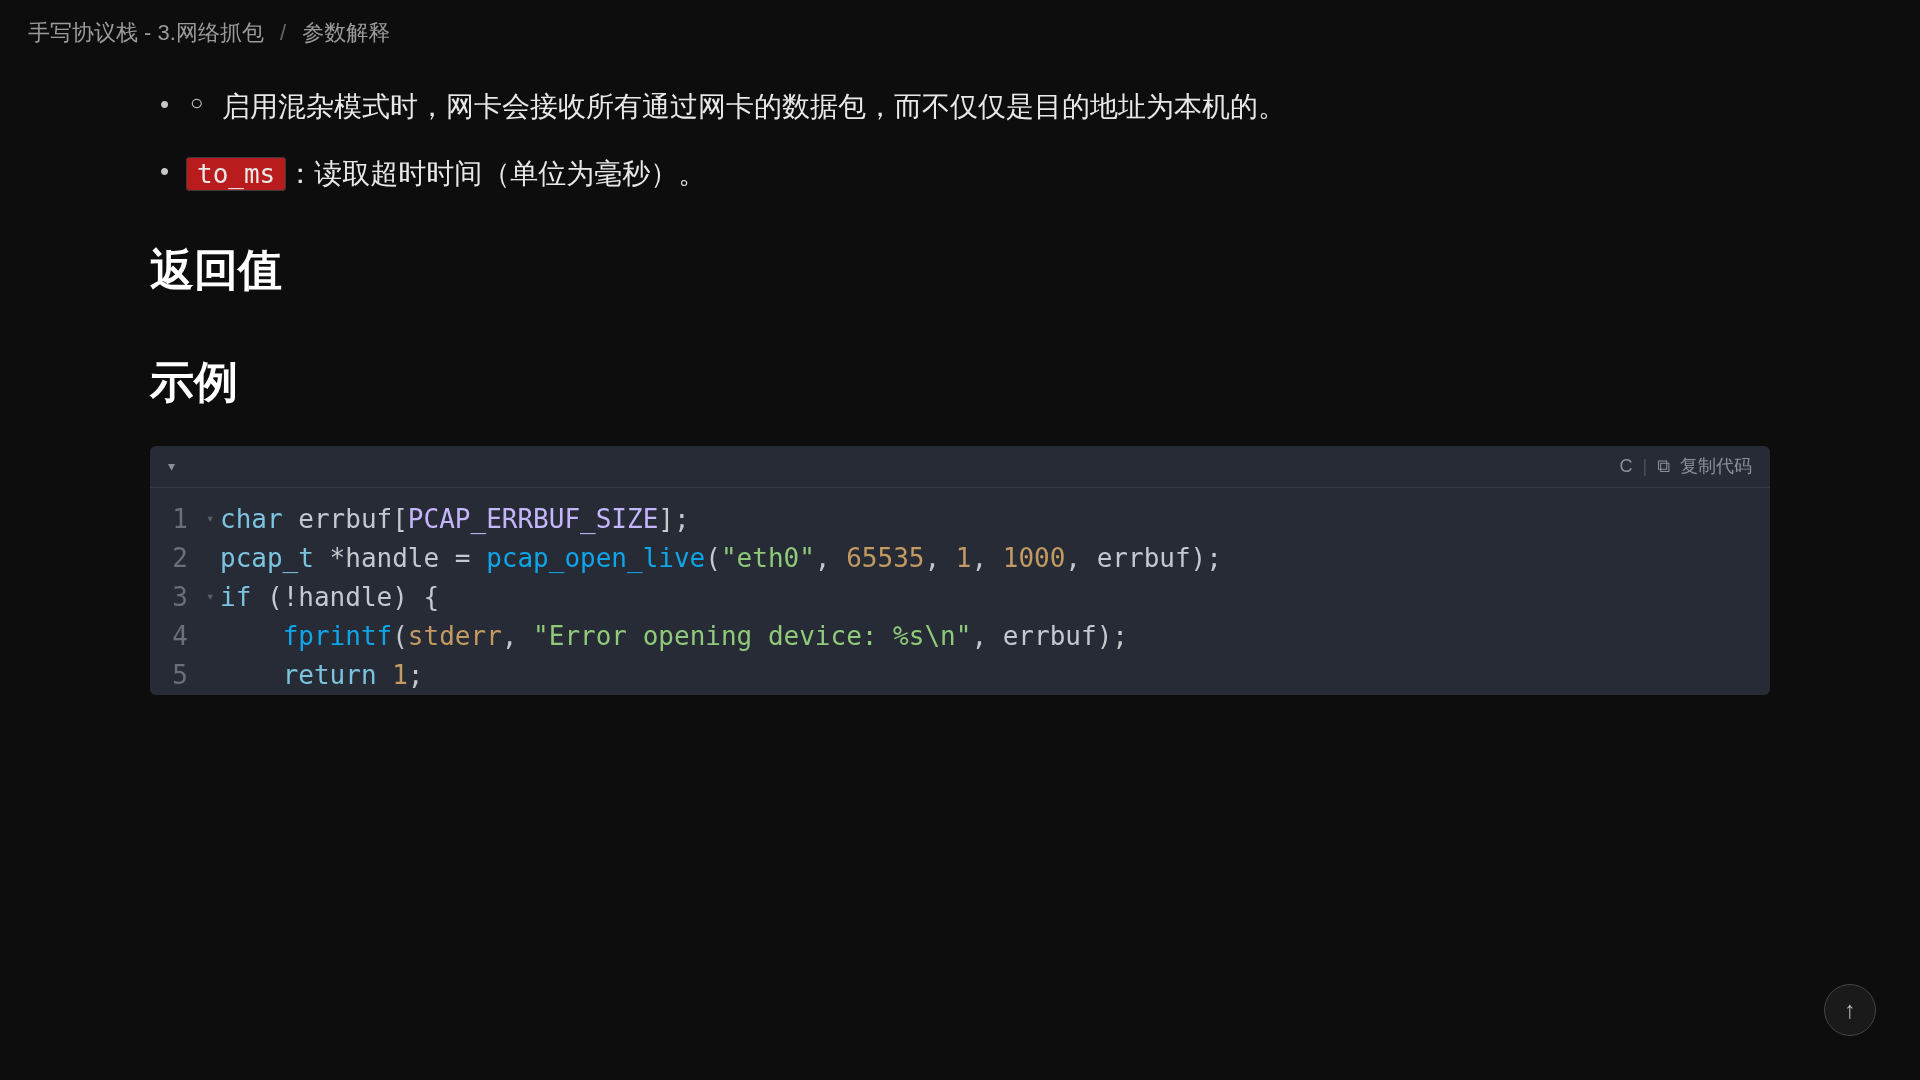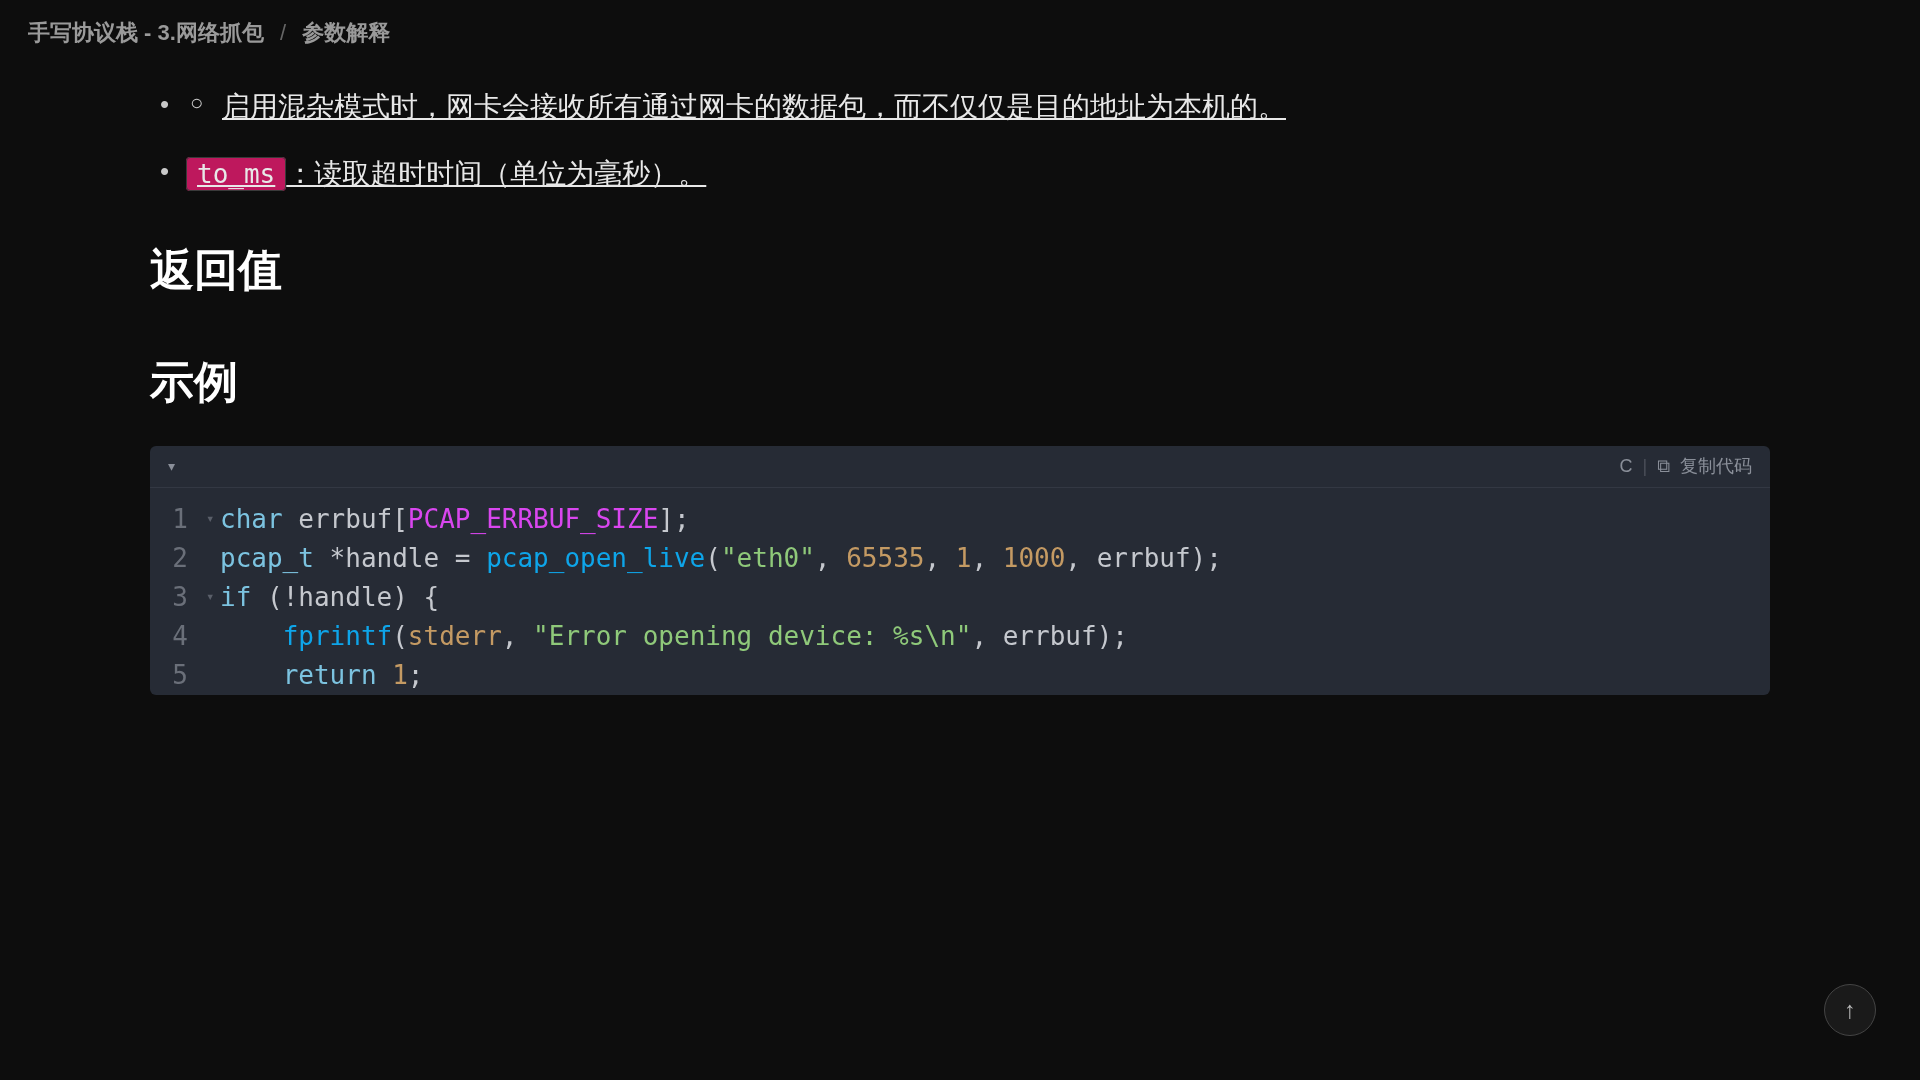--- a/index.html
+++ b/index.html
@@ -10,41 +10,41 @@
     width: 1920px;
     height: 1080px;
     overflow: hidden;
     position: relative;
   }
   .breadcrumb {
     padding: 18px 28px;
     font-size: 22px;
     color: #9a9a9a;
   }
-  .breadcrumb a { color: #9a9a9a; text-decoration: none; font-weight: bold; }
+  .breadcrumb a { color: #9a9a9a; text-decoration: none; }
   .breadcrumb .sep { margin: 0 10px; color: #666; }
   .content {
     padding: 0 150px;
     font-size: 28px;
     line-height: 1.9;
   }
   ul { list-style: none; }
-  ul.outer > li { position: relative; padding-left: 36px; margin-bottom: 14px; text-decoration: underline; }
+  ul.outer > li { position: relative; padding-left: 36px; margin-bottom: 14px; }
   ul.outer > li::before {
     content: "•"; position: absolute; left: 10px; top: 0;
     color: #c8c8c8; font-size: 26px;
   }
   ul.inner > li { position: relative; padding-left: 72px; margin-top: 14px; }
   ul.inner > li::before {
     content: "○"; position: absolute; left: 40px; top: 2px;
     color: #c8c8c8; font-size: 22px;
   }
   code.inline {
     font-family: "Menlo", "Consolas", monospace;
-    background: #be185d;
+    background: #b91c1c;
     border: 1px solid #3a3a3a;
     border-radius: 4px;
     padding: 1px 10px;
     font-size: 26px;
   }
   h2.section {
     font-size: 44px;
     font-weight: 600;
     margin: 28px 0 22px 0;
     color: #ffffff;
@@ -85,21 +85,21 @@
     flex-shrink: 0;
   }
   .codeline .fold {
     width: 14px; color: #5a5f69; font-size: 14px;
     flex-shrink: 0; padding-top: 8px;
   }
   .code { white-space: pre; color: #c5c8ce; }
   .tk-type   { color: #7cc3e0; }
   .tk-ident  { color: #c5c8ce; }
   .tk-punc   { color: #c5c8ce; }
-  .tk-const  { color: #d946ef; }
+  .tk-const  { color: #c4b5fd; }
   .tk-func   { color: #0ea5e9; }
   .tk-str    { color: #8fc97a; }
   .tk-num    { color: #c49a63; }
   .tk-kw     { color: #7cc3e0; }
   .tk-orange { color: #c49a63; }
 
   .scrolltop {
     position: absolute;
     right: 44px;
     bottom: 44px;

